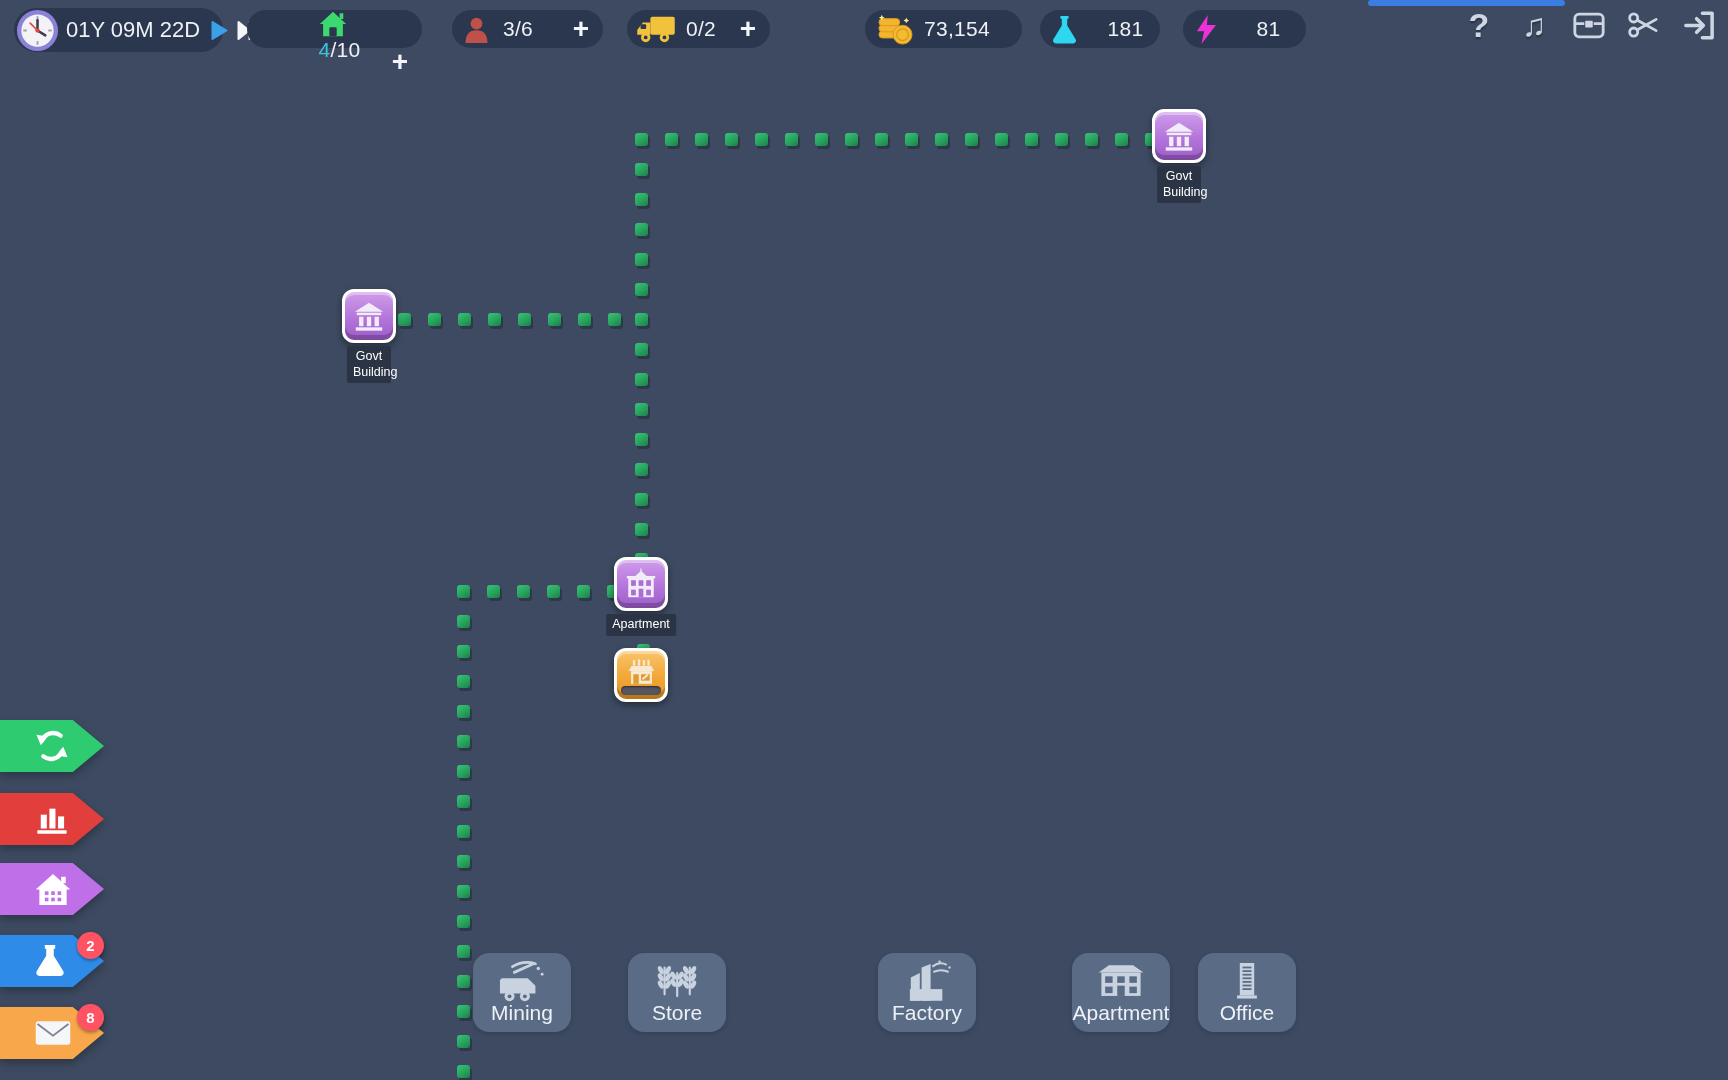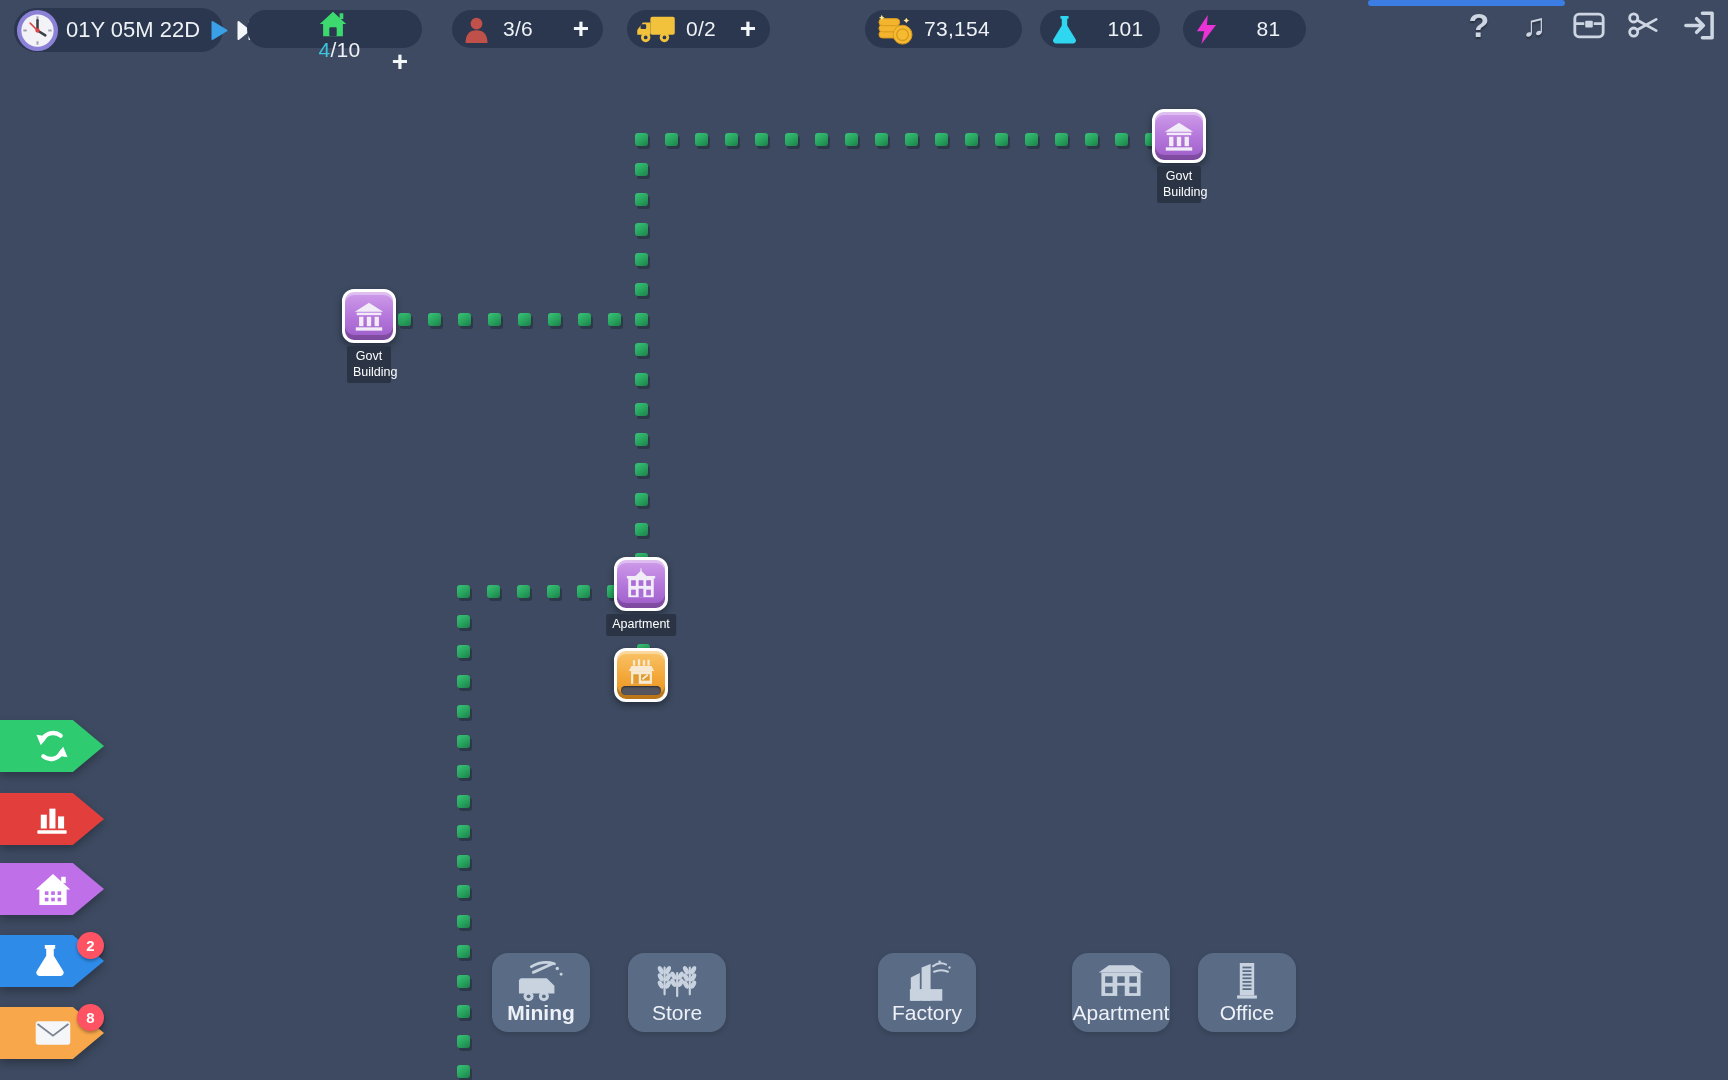--- a/index.html
+++ b/index.html
@@ -167,21 +167,21 @@
             <line x1="22" y1="33" x2="22" y2="36.5"></line>
             <line x1="7.5" y1="22" x2="11" y2="22"></line>
             <line x1="33" y1="22" x2="36.5" y2="22"></line>
           </g>
         <line x1="22" y1="22" x2="22" y2="11.5" stroke="#3a3f48" stroke-width="2.6" stroke-linecap="round"></line>
         <line x1="22" y1="22" x2="30" y2="27" stroke="#3a3f48" stroke-width="2.6" stroke-linecap="round"></line>
         <line x1="22" y1="22" x2="14.5" y2="14.5" stroke="#e04343" stroke-width="1.6" stroke-linecap="round"></line>
         <circle cx="22" cy="22" r="2.2" fill="#e04343"></circle>
       </svg>
     </span>
-    <span class="time-text">01Y 05M 22D</span>
+    <span class="time-text">01Y 09M 22D</span>
     <span class="play-btn">
       <svg width="17" height="21" viewBox="0 0 17 21">
           <path d="M1.5 2 L15.5 10.5 L1.5 19 Z" fill="#3aa0e8" stroke="#3aa0e8" stroke-width="2" stroke-linejoin="round"></path>
         </svg>
     </span>
     <span class="ff-btn">
       <svg width="25" height="21" viewBox="0 0 25 21">
         <path d="M1.5 2 L12 10.5 L1.5 19 Z" fill="#f4f7fa" stroke="#f4f7fa" stroke-width="2" stroke-linejoin="round"></path>
         <path d="M12.5 2 L23 10.5 L12.5 19 Z" fill="#f4f7fa" stroke="#f4f7fa" stroke-width="2" stroke-linejoin="round"></path>
       </svg>
@@ -245,21 +245,21 @@
     </span>
     <span class="stat-val" style="margin-left:10px;">73,154</span>
   </div>
 
   <div class="pill p-research">
     <span style="display:flex;">
       <svg width="27" height="31" viewBox="0 0 30 34">
         <path d="M10.5 2 H19.5 V5 H18 V12.5 L27.5 28 A3.2 3.2 0 0 1 24.8 32.5 H5.2 A3.2 3.2 0 0 1 2.5 28 L12 12.5 V5 H10.5 Z" fill="#2fd6f0"></path>
       </svg>
     </span>
-    <span class="stat-val val-center">101</span>
+    <span class="stat-val val-center">181</span>
   </div>
 
   <div class="pill p-energy">
     <span style="display:flex;">
       <svg width="24" height="31" viewBox="0 0 26 34">
         <polygon points="15,1 3,19 11,19 8,33 24,12 14,12" fill="#ea32d6"></polygon>
       </svg>
     </span>
     <span class="stat-val val-center">81</span>
   </div>
@@ -439,21 +439,21 @@
           <svg width="40" height="30" viewBox="0 0 44 32">
             <rect x="3" y="3" width="38" height="26" rx="3" fill="#f4f6f8"></rect>
             <path d="M5 6 L22 19 L39 6" fill="none" stroke="#7b8391" stroke-width="2"></path>
           </svg>
         </span>
       </div>
       <div class="side-badge">8</div>
     </div>
   </div>
 
-  <div class="build-btn" style="left: 492px; font-weight: bold;">
+  <div class="build-btn" style="left: 473px;">
     <span>
       <svg width="58" height="46" viewBox="0 0 60 48">
         <path d="M22 15 L42 6" stroke="#c9d3e0" stroke-width="3" fill="none" stroke-linecap="round"></path>
         <path d="M20 9 Q32 2 44 6" stroke="#c9d3e0" stroke-width="3" fill="none" stroke-linecap="round"></path>
         <circle cx="47" cy="11" r="1.8" fill="#c9d3e0"></circle>
           <circle cx="51" cy="17" r="1.5" fill="#c9d3e0"></circle>
         <path d="M9 21 H36 L44 29 V37 H7 V23 Z" fill="#c9d3e0"></path>
         <circle cx="17" cy="40" r="5.2" fill="#c9d3e0"></circle>
           <circle cx="17" cy="40" r="2" fill="#5a6b85"></circle>
         <circle cx="33" cy="40" r="5.2" fill="#c9d3e0"></circle>

